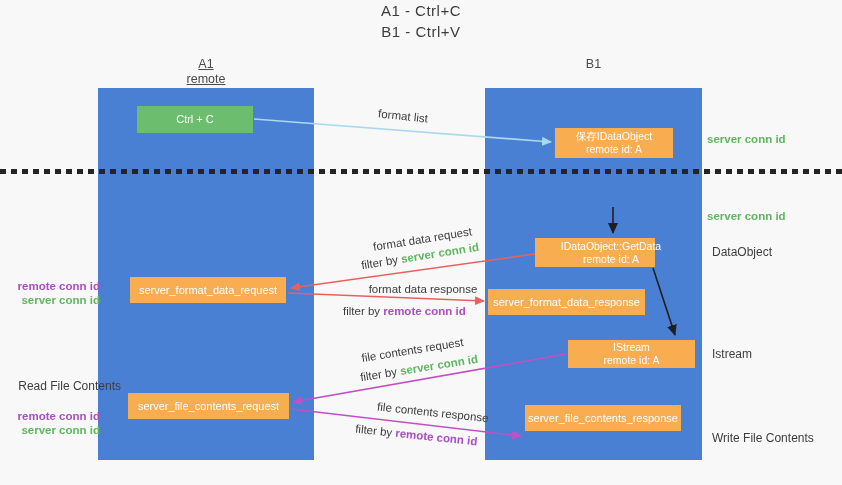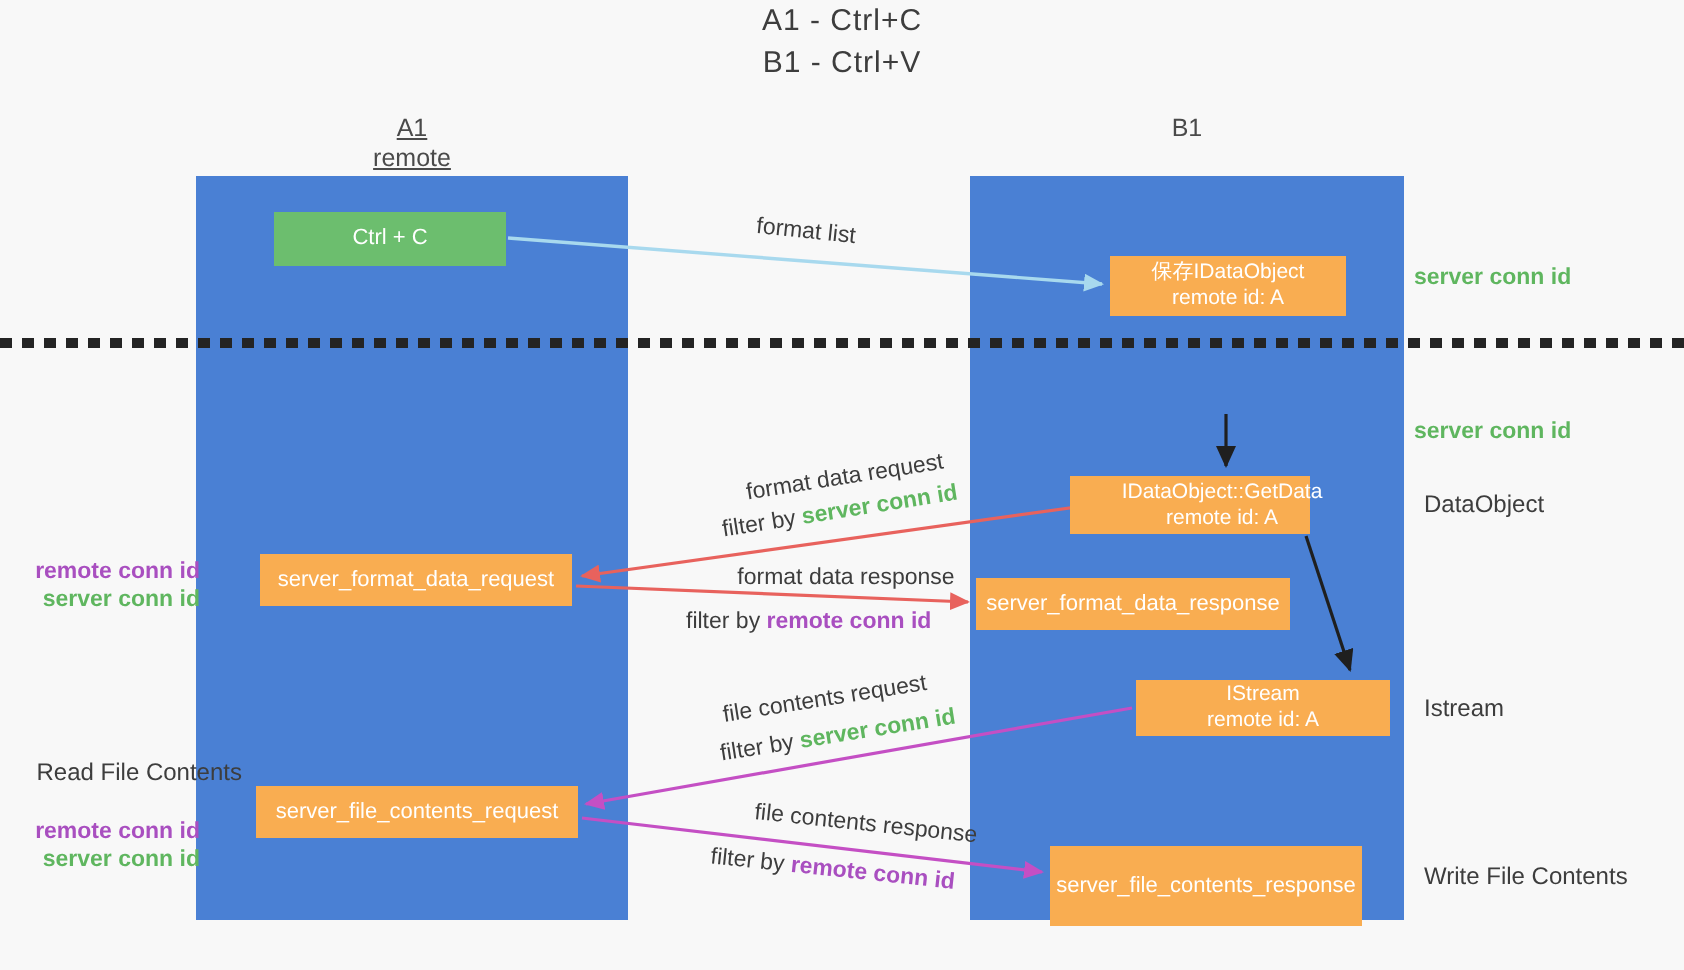--- a/index.html
+++ b/index.html
@@ -128,21 +128,21 @@
 
   <div class="node orange" style="left:568px;top:340px;width:127px;height:28px;">
     <span>IStream</span>
     <span>remote id: A</span>
   </div>
 
   <div class="node orange single" style="left:128px;top:393px;width:161px;height:26px;">
     <span>server_file_contents_request</span>
   </div>
 
-  <div class="node orange single" style="left:525px;top:423px;width:156px;height:40px;justify-content:center;">
+  <div class="node orange single" style="left:525px;top:405px;width:156px;height:26px;justify-content:center;">
     <span>server_file_contents_response</span>
   </div>
 
   <div class="edge-label rot-dn5" style="left:360px;top:110px;width:86px;">
     <span>format list</span>
   </div>
 
   <div class="edge-label rot-up" style="left:370px;top:233px;width:105px;">
     <span>format data request</span>
   </div>

